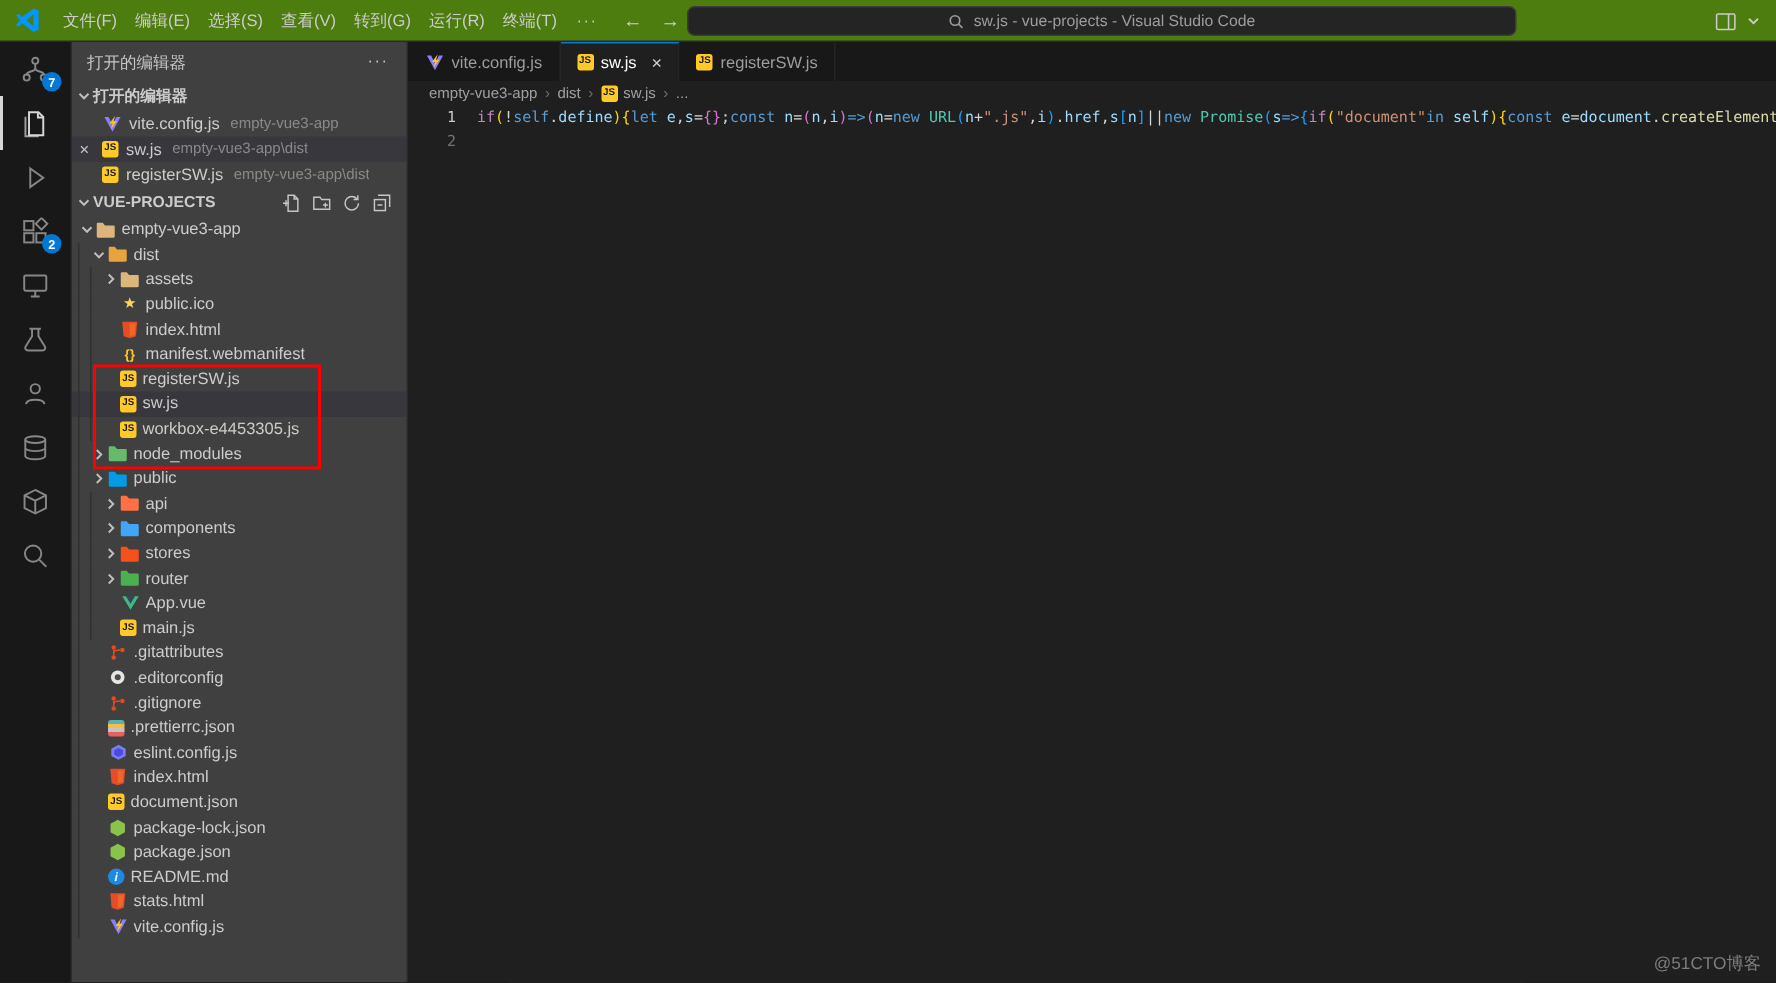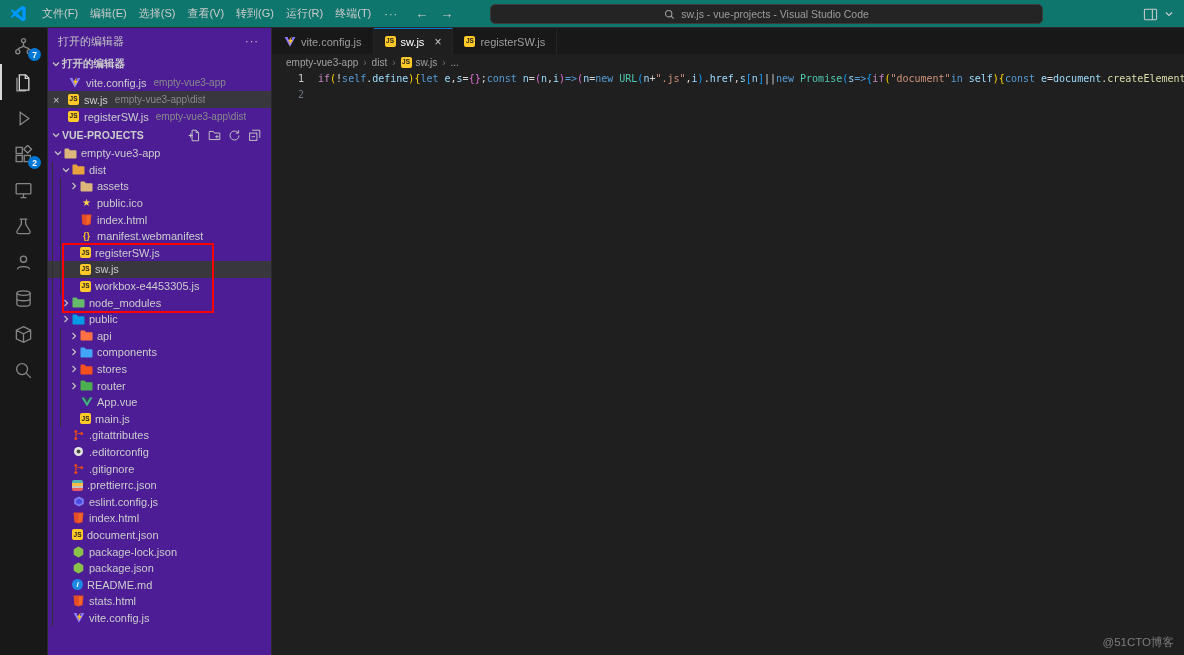--- a/index.html
+++ b/index.html
@@ -1,48 +1,48 @@
 <!DOCTYPE html>
 <html><head>
 <meta charset="utf-8">
 <style>
   *{margin:0;padding:0;box-sizing:border-box;}
   html,body{width:1184px;height:655px;overflow:hidden;background:#1f1f1f;
     font-family:"Liberation Sans","DejaVu Sans",sans-serif;-webkit-font-smoothing:antialiased;}
   .app{width:1184px;height:655px;display:flex;flex-direction:column;background:#1f1f1f;}
 
   
-  .titlebar{height:28px;background:#0f766e;border-bottom:1px solid #2b2b2b;display:flex;
+  .titlebar{height:28px;background:#4d7c0f;border-bottom:1px solid #2b2b2b;display:flex;
     align-items:center;color:#cccccc;font-size:11px;position:relative;flex-shrink:0;}
   .logo{width:36px;display:flex;justify-content:center;align-items:center;}
   .menubar{display:flex;align-items:center;}
   .menu-item{padding:2px 6px;border-radius:4px;white-space:nowrap;cursor:default;}
   .menu-more{padding:2px 7px;letter-spacing:1px;}
   .nav-arrows{display:flex;gap:12px;margin-left:10px;font-size:13px;color:#cfcfcf;}
   .nav-arrows span{cursor:default;}
-  .searchbox{position:absolute;left:490px;top:4px;width:553px;height:20px;background:#242424;
+  .searchbox{position:absolute;left:458px;top:4px;width:553px;height:20px;background:#242424;
     border:1px solid #3b3b3b;border-radius:5px;display:flex;align-items:center;justify-content:center;
     gap:6px;color:#9d9d9d;font-size:10.5px;}
   .tb-right{position:absolute;right:10px;top:0;height:28px;display:flex;align-items:center;gap:6px;}
 
   
   .main{flex:1;display:flex;overflow:hidden;}
 
   
   .activitybar{width:48px;background:#181818;border-right:1px solid #2b2b2b;display:flex;
     flex-direction:column;align-items:stretch;flex-shrink:0;}
   .ab-item{height:36px;display:flex;align-items:center;justify-content:center;color:#868686;
     position:relative;cursor:pointer;}
   .ab-item.active{color:#d7d7d7;box-shadow:inset 2px 0 0 #d7d7d7;}
   .ab-badge{position:absolute;right:6px;bottom:3px;min-width:13px;height:13px;border-radius:7px;
     background:#0078d4;color:#fff;font-size:8.5px;display:flex;align-items:center;justify-content:center;
     padding:0 3px;font-weight:700;}
 
   
-  .sidebar{width:224px;background:#4c1d95;border-right:1px solid #2b2b2b;color:#cccccc;
+  .sidebar{width:224px;background:#404040;border-right:1px solid #2b2b2b;color:#cccccc;
     flex-shrink:0;overflow:hidden;display:flex;flex-direction:column;}
   .pane-title{height:26px;display:flex;align-items:center;padding:0 12px 0 10px;font-size:11px;
     color:#c5c5c5;flex-shrink:0;}
   .pane-title .t{flex:1;white-space:nowrap;overflow:hidden;}
   .dots{cursor:pointer;color:#cccccc;letter-spacing:1px;}
   .section-header{height:20px;display:flex;align-items:center;padding-left:2px;font-size:10.5px;
     font-weight:700;color:#cccccc;flex-shrink:0;cursor:pointer;}
   .section-header .chev, .tree-row .chev{width:12px;display:inline-flex;justify-content:center;
     align-items:center;flex-shrink:0;}
   .vp-actions{margin-left:auto;margin-right:10px;display:flex;gap:7px;color:#c5c5c5;}

